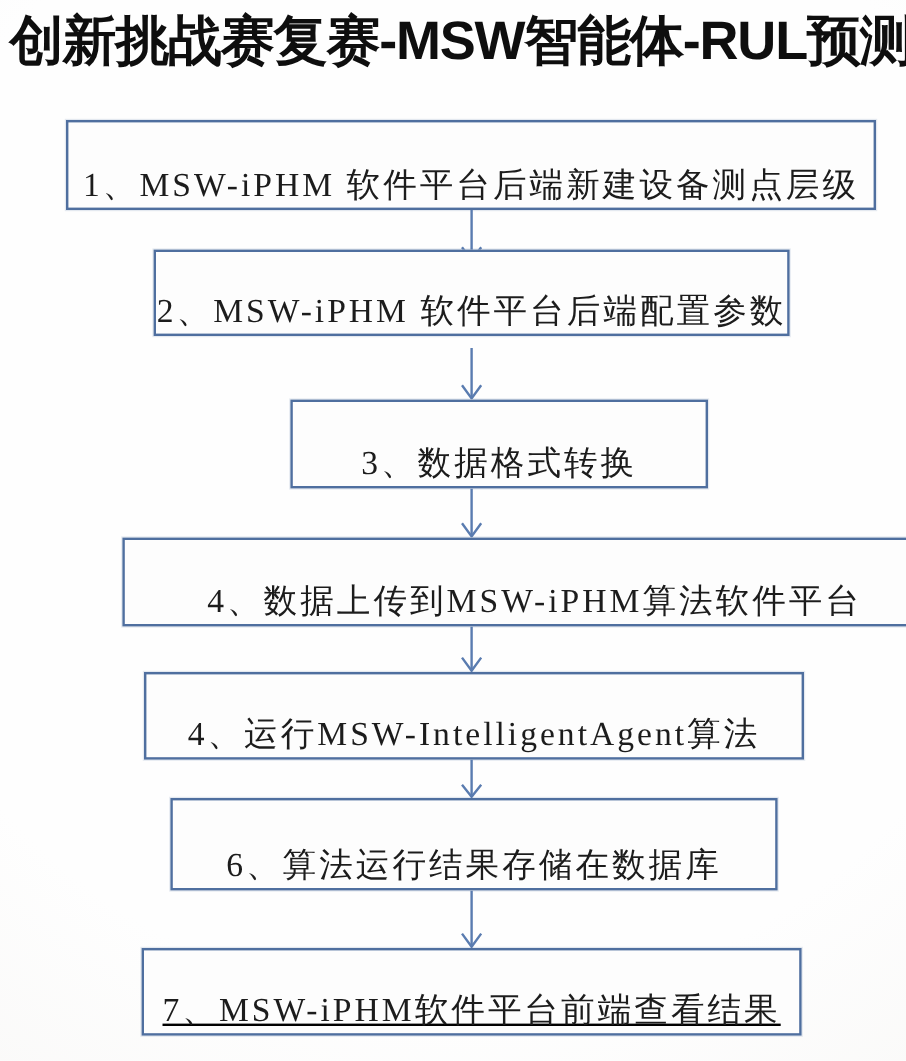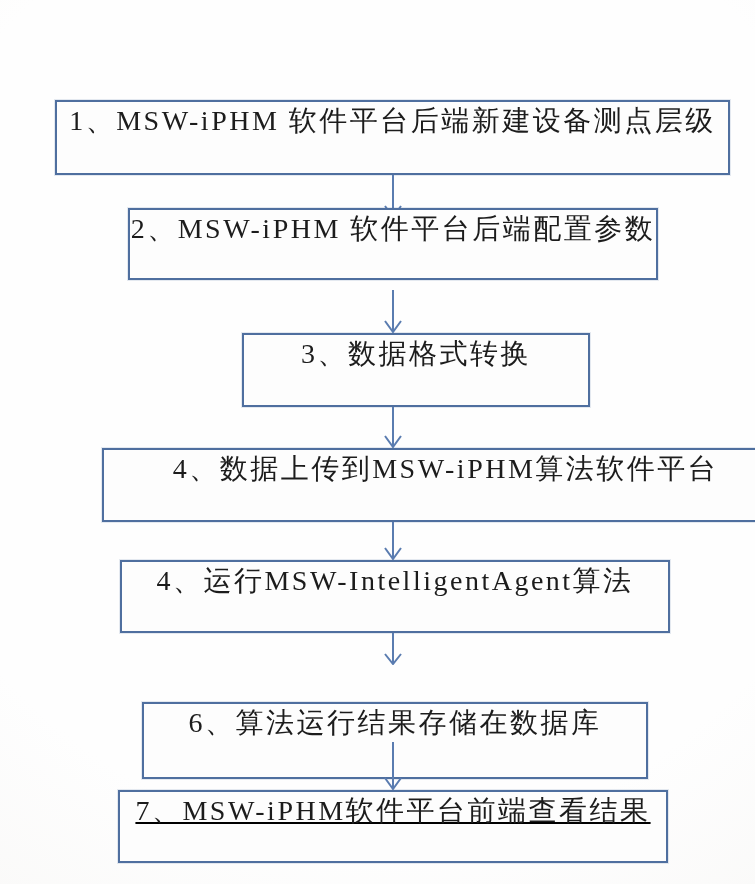--- a/index.html
+++ b/index.html
@@ -32,59 +32,60 @@
     letter-spacing: -1px;
     color: #0e0e0e;
     white-space: nowrap;
   }
   .flow-box {
     position: absolute;
     box-sizing: border-box;
     background: #fdfdfd;
     border: 2px solid #4f6f9f;
     display: flex;
-    align-items: flex-start;
+    align-items: flex-end;
     justify-content: center;
     box-shadow: 0 0 0 1px rgba(79,111,159,0.15);
   }
   .flow-box .box-label {
     font-family: "Liberation Serif", "DejaVu Serif", serif;
     font-size: 28px;
     letter-spacing: 2.5px;
     color: #1c1c1c;
     white-space: nowrap;
     text-align: center;
   }
   
   .step-1 { left: 55px;  top: 100px; width: 675px; height: 75px; }
   .step-2 { left: 128px; top: 208px; width: 530px; height: 72px; }
   .step-3 { left: 242px; top: 333px; width: 348px; height: 74px; }
   .step-4 { left: 102px; top: 448px; width: 687px; height: 74px; }
   .step-5 { left: 120px; top: 560px; width: 550px; height: 73px; }
-  .step-6 { left: 142px; top: 665px; width: 506px; height: 77px; margin-top: 37px; }
+  .step-6 { left: 142px; top: 665px; width: 506px; height: 77px; }
   .step-7 { left: 118px; top: 790px; width: 550px; height: 73px; text-decoration: underline; }
 
   .connector {
     position: absolute;
     left: 381px;
     width: 24px;
   }
   .conn-1 { top: 175px; height: 43px; }
   .conn-2 { top: 290px; height: 43px; }
   .conn-3 { top: 407px; height: 41px; }
   .conn-4 { top: 522px; height: 38px; }
   .conn-5 { top: 633px; height: 32px; }
   .conn-6 { top: 742px; height: 48px; }
   .connector svg { display: block; width: 100%; height: 100%; }
 </style>
 </head>
 <body>
 
 <div class="canvas">
 
+  <div class="page-title">创新挑战赛复赛-MSW智能体-RUL预测</div>
 
   <div class="flow-box step-1">
     <span class="box-label">1、MSW-iPHM 软件平台后端新建设备测点层级</span>
   </div>
 
   <div class="connector conn-1">
     <svg viewBox="0 0 24 43" preserveAspectRatio="none">
       <line x1="12" y1="0" x2="12" y2="41" stroke="#5a7cb0" stroke-width="2"></line>
       <polyline points="4,31 12,42 20,31" fill="none" stroke="#5a7cb0" stroke-width="2"></polyline>
     </svg>

